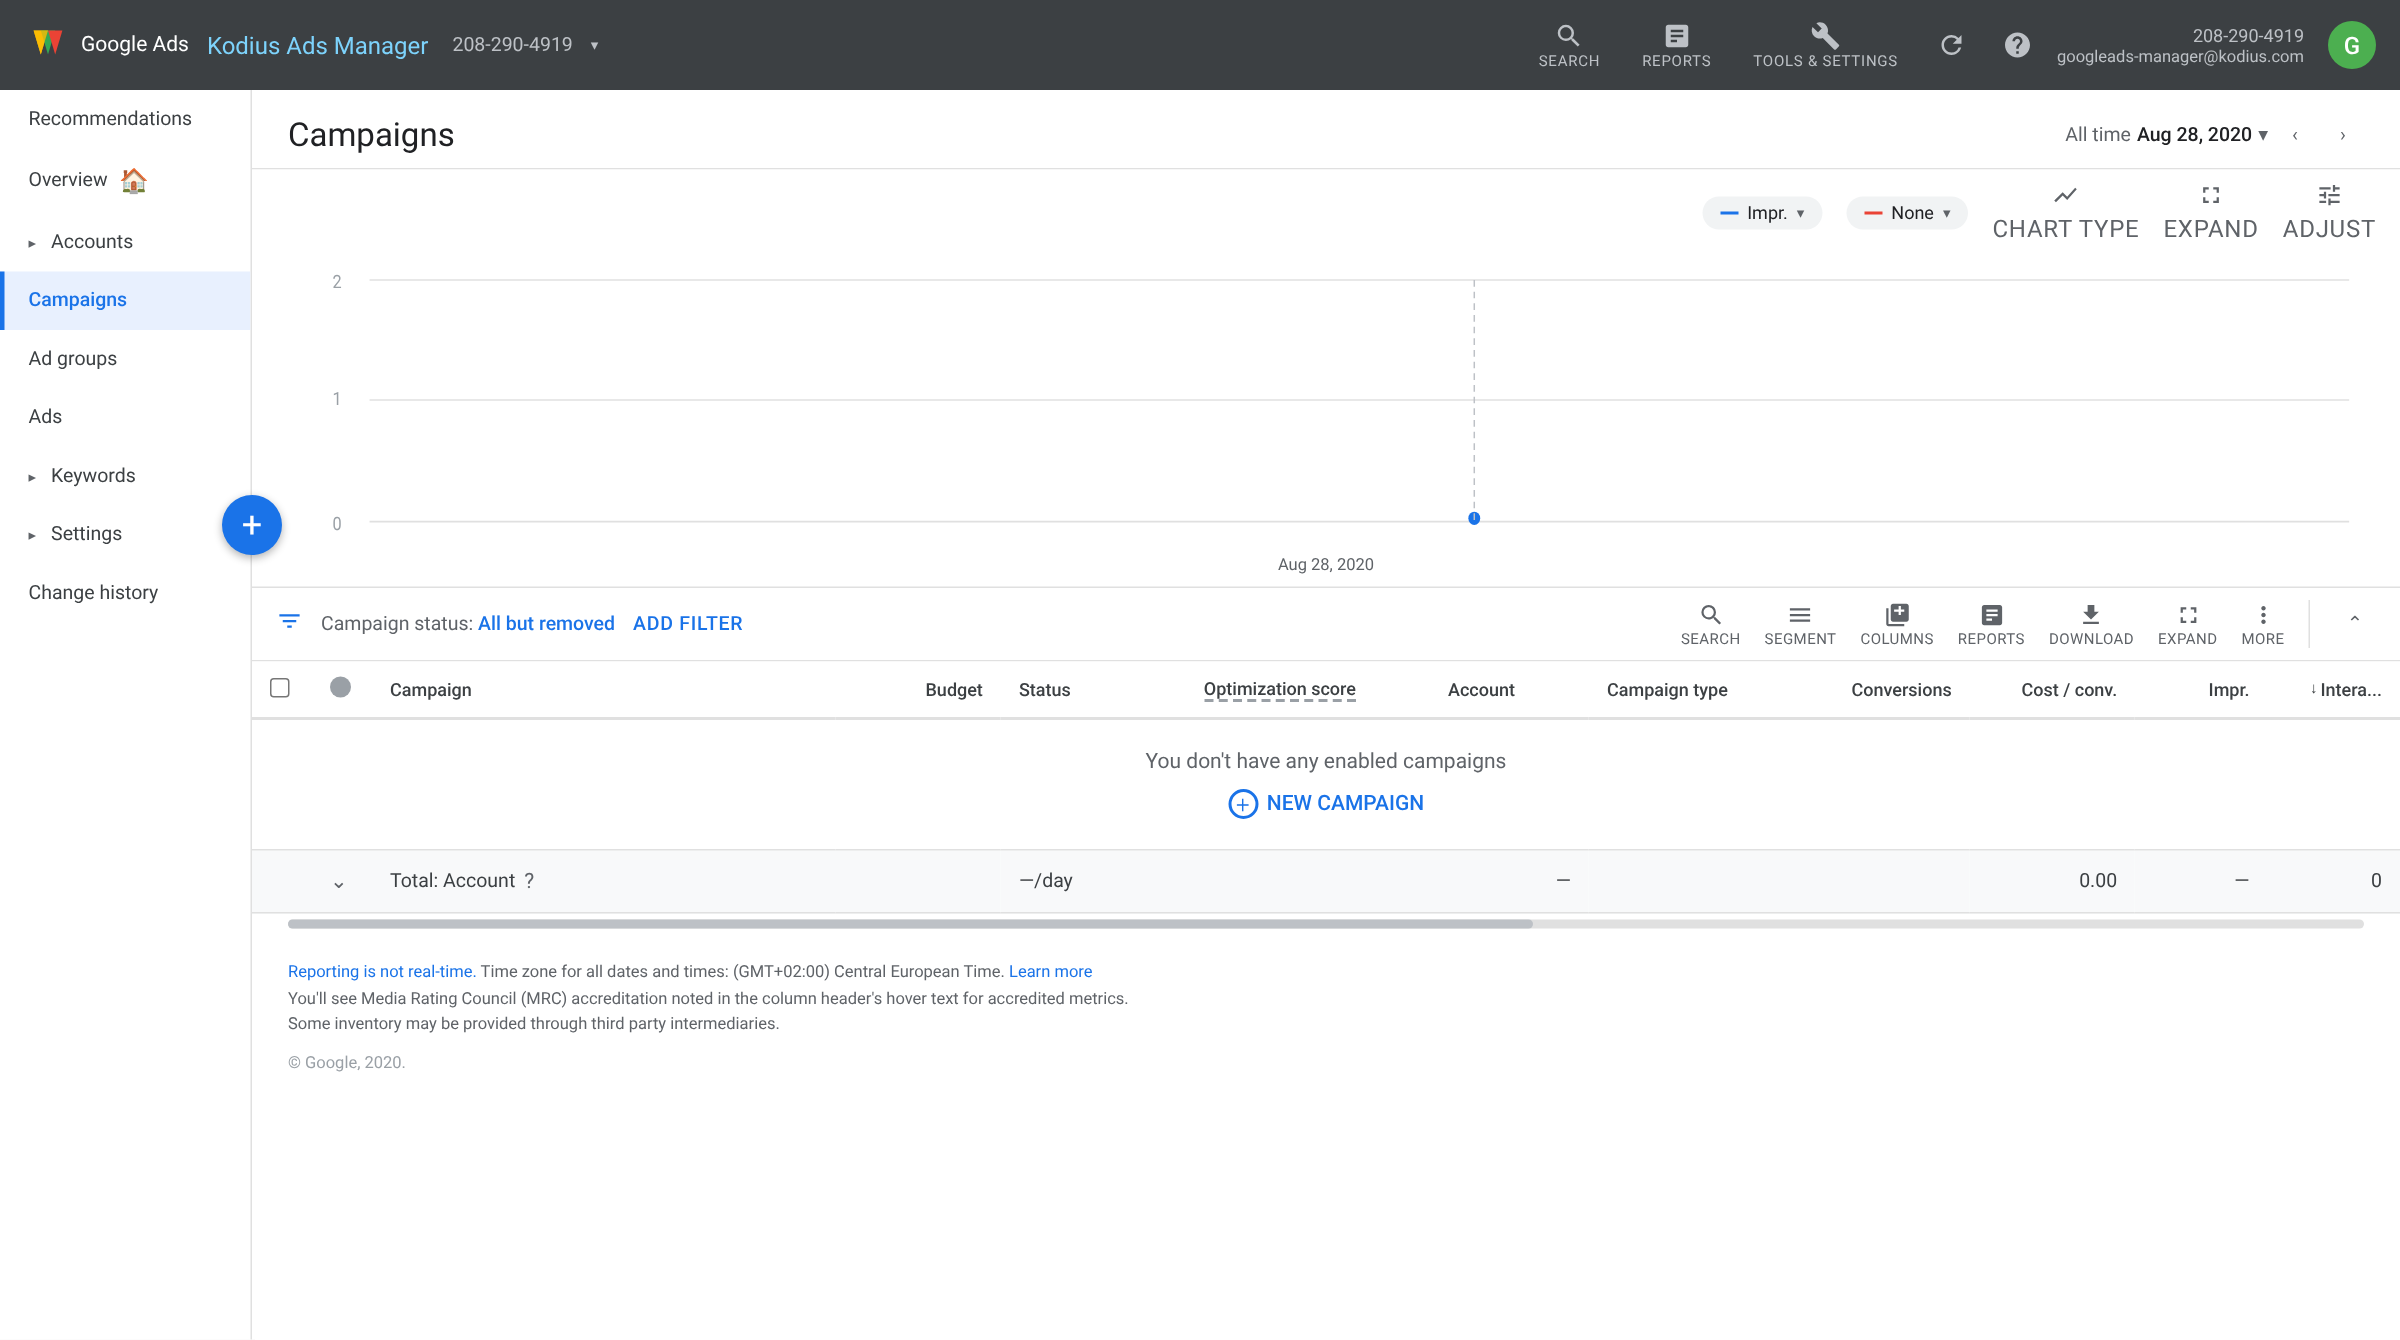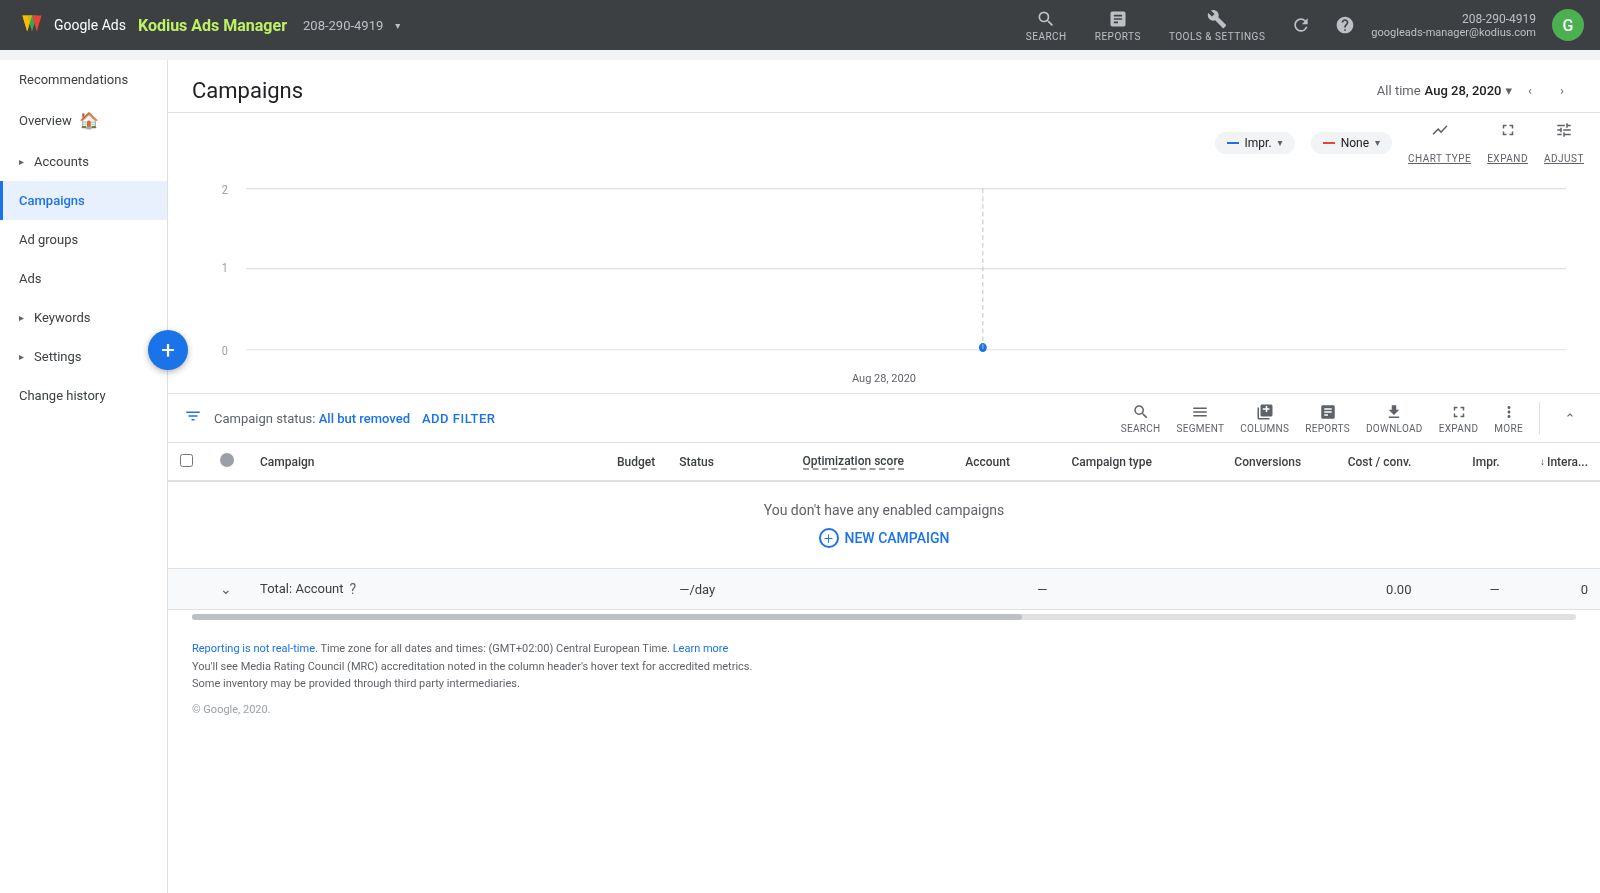--- a/index.html
+++ b/index.html
@@ -3,21 +3,21 @@
   <meta charset="utf-8">
   <style>
     * { box-sizing: border-box; margin: 0; padding: 0; }
     body { font-family: 'Roboto', Arial, sans-serif; font-size: 13px; color: #202124; background: #f1f3f4; }
 
     
     .top-nav {
       display: flex;
       align-items: center;
       background: #3c4043;
-      height: 50px;
+      height: 60px;
       padding: 0 16px;
       color: #fff;
       position: fixed;
       top: 0; left: 0; right: 0;
       z-index: 100;
     }
     .top-nav .logo-area {
       display: flex;
       align-items: center;
       gap: 8px;
@@ -31,23 +31,23 @@
     .logo-triangle {
       width: 32px;
       height: 32px;
     }
     .google-ads-text {
       color: #fff;
       font-size: 14px;
       font-weight: 400;
     }
     .account-name {
-      color: #bef264;
+      color: #7dd3fc;
       font-size: 16px;
-      font-weight: 700;
+      font-weight: 400;
       margin-left: 4px;
     }
     .account-id {
       color: #bdc1c6;
       font-size: 13px;
       margin-left: 8px;
     }
     .dropdown-arrow {
       color: #bdc1c6;
       font-size: 10px;
@@ -218,27 +218,26 @@
       font-size: 12px;
     }
     .metric-dot-blue { width: 12px; height: 2px; background: #1a73e8; }
     .metric-dot-red { width: 12px; height: 2px; background: #ea4335; }
     .metric-label { font-size: 12px; color: #202124; }
     .metric-arrow { font-size: 10px; color: #5f6368; }
     .chart-action-btn {
       display: flex;
       flex-direction: column;
       align-items: center;
-      gap: 14px;
-      cursor: pointer;
-      color: #5f6368;
-      font-size: 10px;
+      gap: 4px;
+      cursor: pointer;
+      color: #5f6368;
+      font-size: 16px;
       text-transform: uppercase;
       letter-spacing: 0.5px;
-      text-decoration: underline;
     }
     .chart-action-btn svg { width: 18px; height: 18px; fill: #5f6368; }
 
     .chart-area {
       position: relative;
       height: 200px;
       padding: 0 24px;
     }
     .chart-svg {
       width: 100%;

